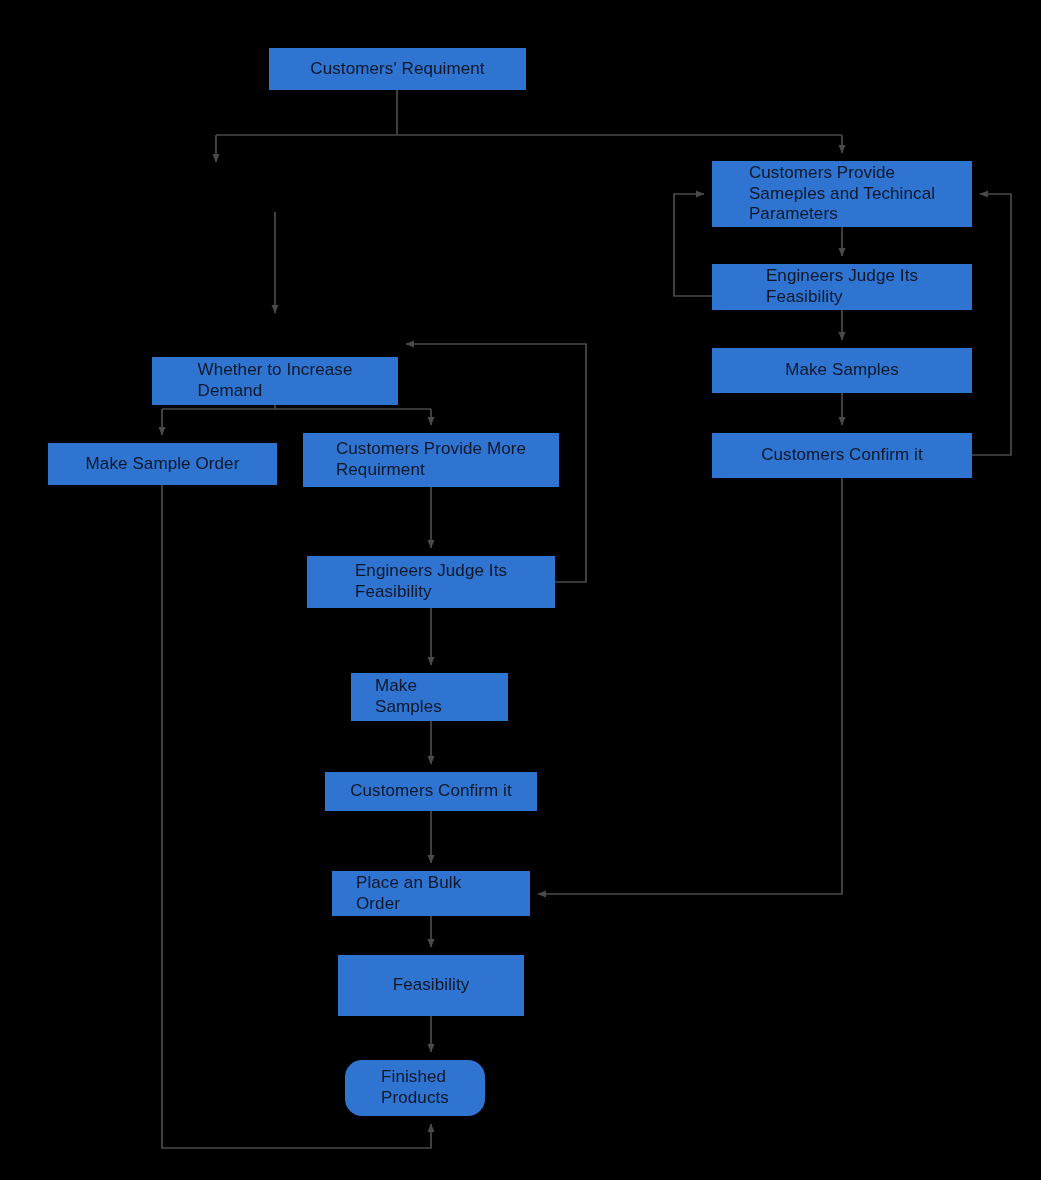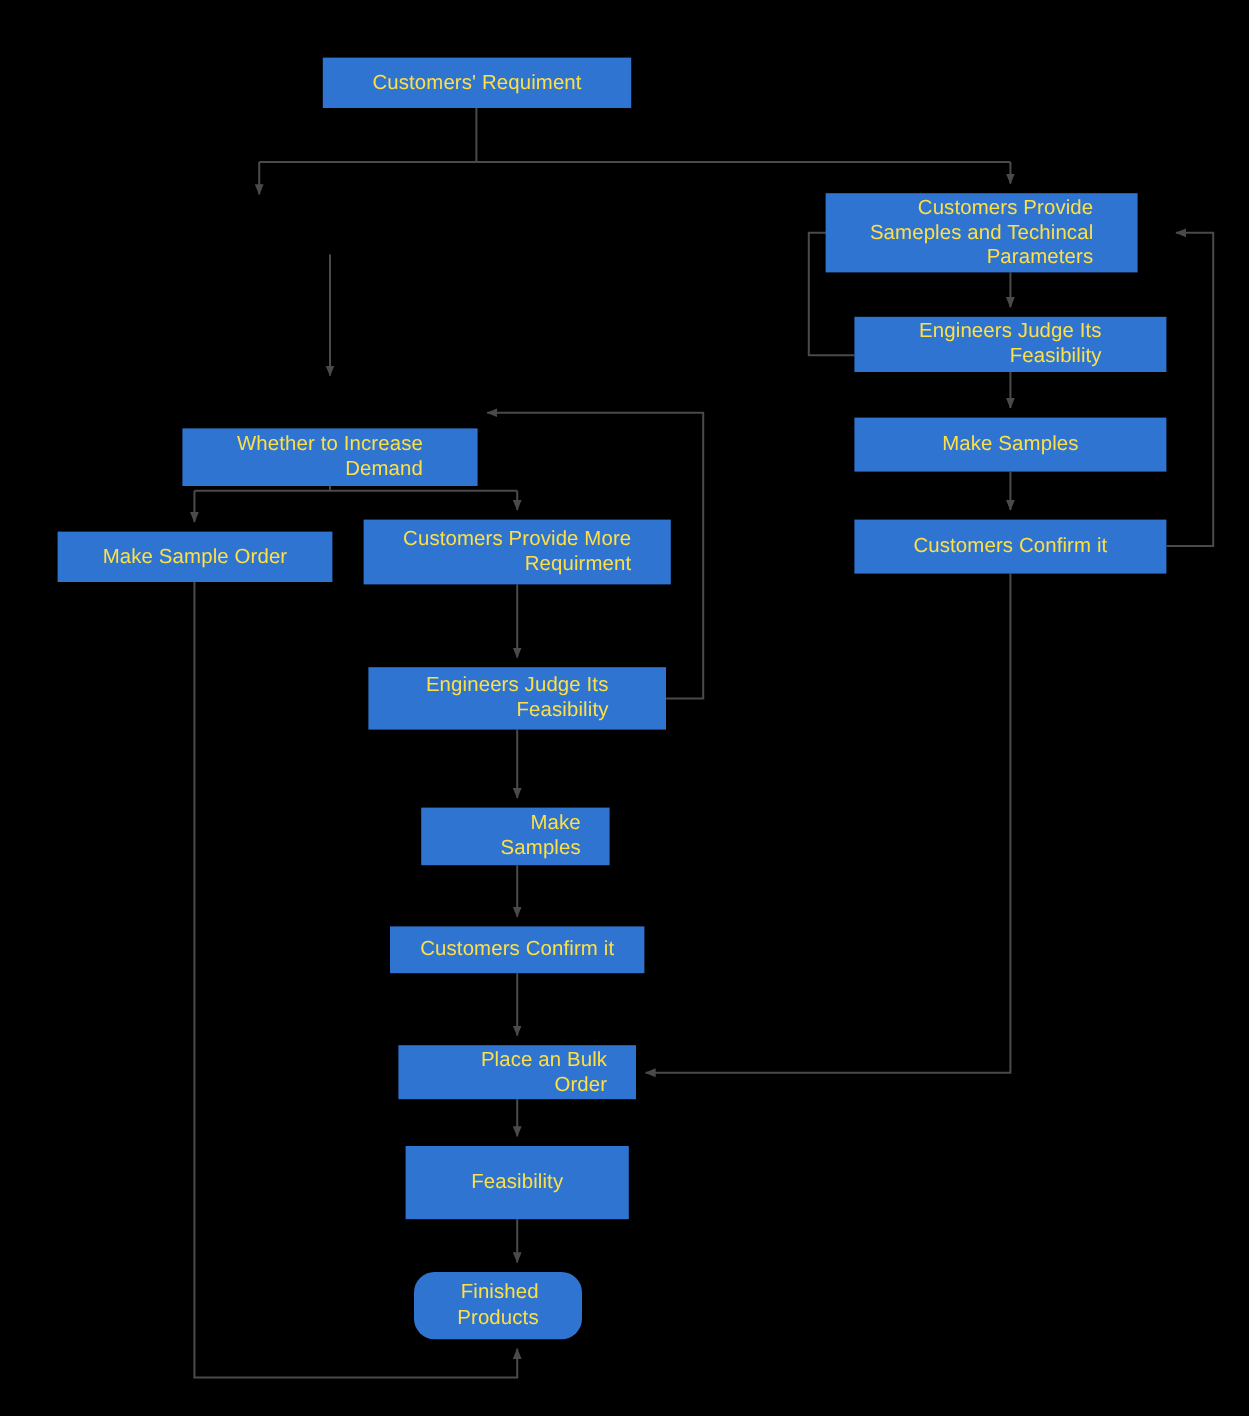--- a/index.html
+++ b/index.html
@@ -27,25 +27,25 @@
     left: 0;
     top: 0;
     width: 1041px;
     height: 1180px;
     pointer-events: none;
   }
   .node {
     position: absolute;
     box-sizing: border-box;
     background: #2e74d0;
-    color: #fde047;
+    color: #0f172a;
     display: flex;
     align-items: center;
     justify-content: center;
-    text-align: right;
+    text-align: left;
     font-size: 17px;
     line-height: 1.22;
     letter-spacing: 0.1px;
     font-weight: 400;
     padding: 2px 24px;
     white-space: pre-line;
     user-select: none;
   }
 </style>
 </head>
@@ -102,21 +102,21 @@
       <path d="M431,1016 L431,1052" marker-end="url(#arrowhead)"></path>
 
       <path d="M162,485 L162,1148 L431,1148 L431,1124" marker-end="url(#arrowhead)"></path>
 
     </g>
   </svg>
 
   <div class="node" style="left:269px; top:48px; width:257px; height:42px;">Customers' Requiment</div>
 
 
-  <div class="node" style="left:688px; top:161px; width:260px; height:66px;">Customers Provide
+  <div class="node" style="left:712px; top:161px; width:260px; height:66px;">Customers Provide
 Sameples and Techincal
 Parameters</div>
 
   <div class="node" style="left:712px; top:264px; width:260px; height:46px;">Engineers Judge Its
 Feasibility</div>
 
   <div class="node" style="left:712px; top:348px; width:260px; height:45px;">Make Samples</div>
 
   <div class="node" style="left:712px; top:433px; width:260px; height:45px;">Customers Confirm it</div>
 

